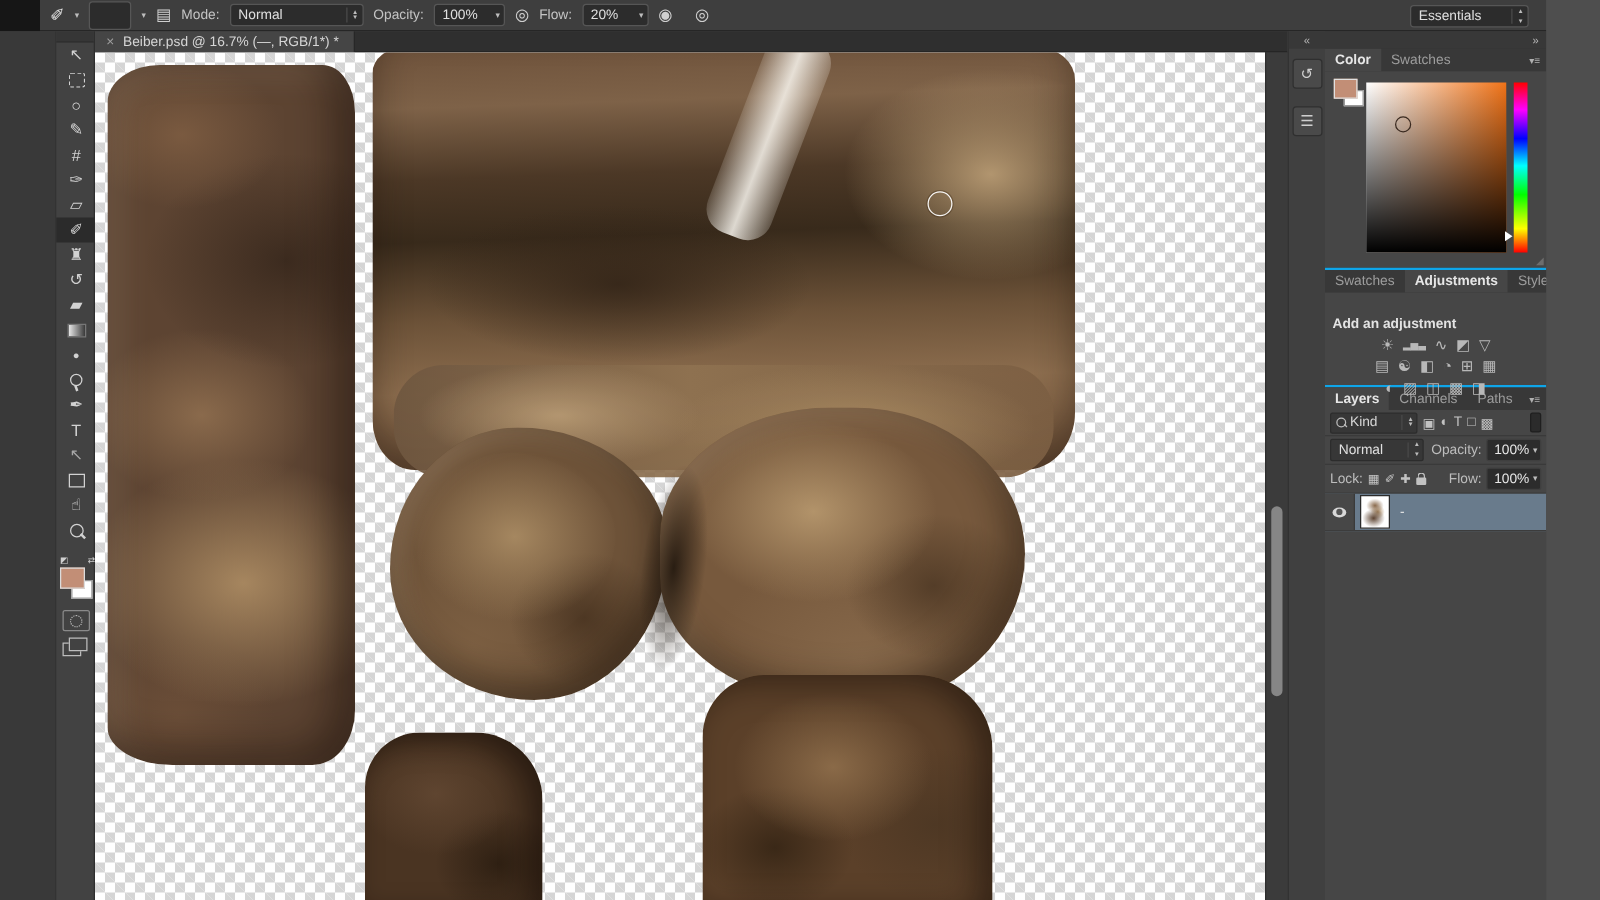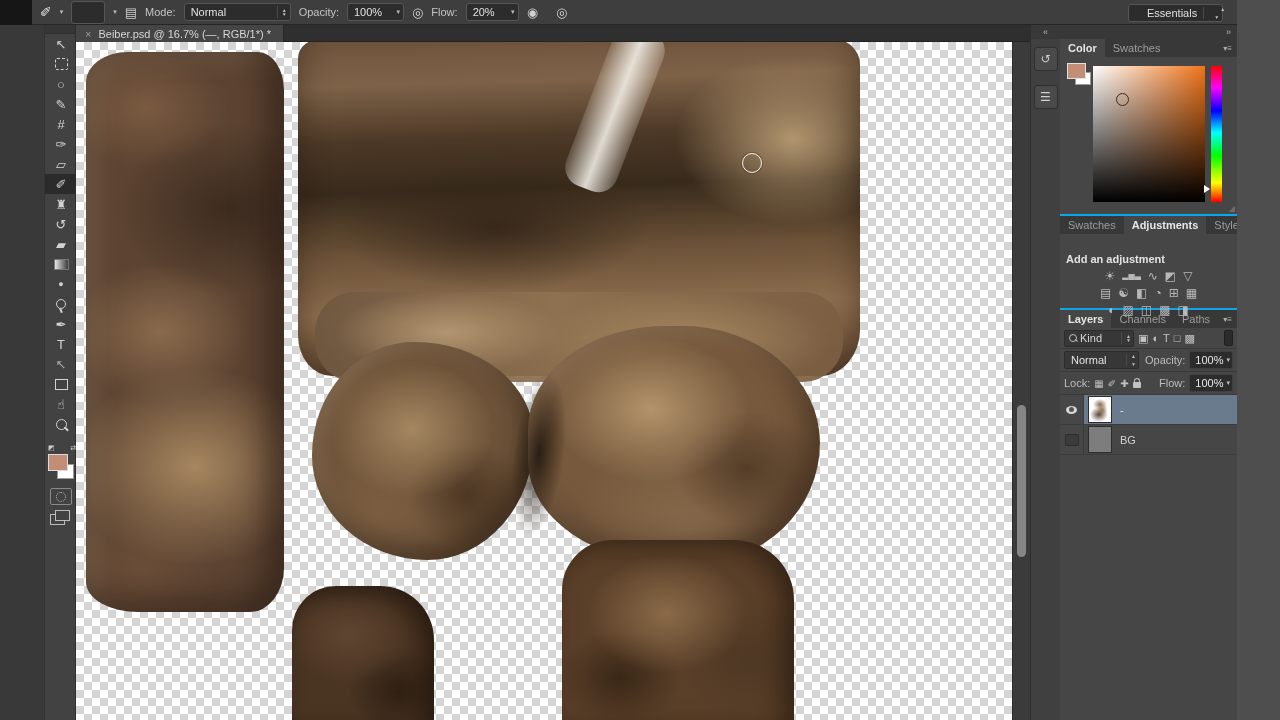--- a/index.html
+++ b/index.html
@@ -12,21 +12,21 @@
   .opt-label{color:#c4c4c4;}
   .opt-select{background:#2c2c2c;border:1px solid #565656;border-radius:3px;color:#e0e0e0;height:16px;display:flex;align-items:center;padding:0 3px 0 6px;gap:6px;}
   .ud{display:inline-flex;flex-direction:column;align-items:center;line-height:4px;font-size:5px;color:#bdbdbd;padding-left:4px;border-left:1px solid #4a4a4a;height:12px;justify-content:center;}
   .caret{font-size:7px;color:#bdbdbd;}
   .tool-glyph{color:#e2e2e2;font-size:14px;}
   #brush-size-box{background:#2c2c2c;border:1px solid #565656;border-radius:3px;width:32px;height:21px;display:flex;flex-direction:column;align-items:center;justify-content:center;line-height:8px;gap:40px;}
   #brush-size-dot{width:5px;height:5px;border-radius:50%;background:#cfcfcf;margin-bottom:1px;}
   #brush-size-num{font-size:9px;color:#e8e8e8;}
   .bar-icon{color:#cfcfcf;font-size:13px;}
   #workspace-select{position:absolute;right:14px;top:4px;width:84px;}
-  #workspace-select span:first-child{flex:1;margin-left:12px;}
+  #workspace-select span:first-child{flex:1;}
 
   
   #left-strip{left:0;top:25px;width:44px;height:695px;background:#393939;}
   #toolbar{left:44px;top:25px;width:32px;height:695px;background:#424242;border-left:1px solid #333;border-right:1px solid #2e2e2e;box-sizing:border-box;}
   #toolbar-grip{height:8px;background:#363636;border-bottom:1px solid #2e2e2e;}
   .tool{width:32px;height:20px;display:flex;align-items:center;justify-content:center;color:#d2d2d2;font-size:13px;box-sizing:border-box;}
   .tool.selected{background:#2b2b2b;}
   .dash-box{width:11px;height:10px;border:1px dashed #d2d2d2;border-radius:2px;}
   .outline-box{width:11px;height:9px;border:1px solid #d2d2d2;}
   .grad-box{width:13px;height:9px;background:linear-gradient(90deg,#e8e8e8,#3a3a3a);border:1px solid #777;}
@@ -431,25 +431,18 @@
             <span class="caret" style="margin-left:3px;">▾</span>
           </div>
         </div>
         <div class="layer-row selected">
           <div class="eye-gutter">
               <span class="eye"></span>
             </div>
           <div class="layer-thumb" id="thumb-1"></div>
           <span class="layer-name">-</span>
         </div>
-        <div class="layer-row">
-          <div class="eye-gutter">
-              <span class="eye-empty"></span>
-            </div>
-          <div class="layer-thumb" id="thumb-2"></div>
-          <span class="layer-name" style="color:#cfcfcf;">BG</span>
-        </div>
       </div>
     </div>
   </div>
 
   <div class="abs" id="right-band"></div>
 </div>
 
 </body></html>

